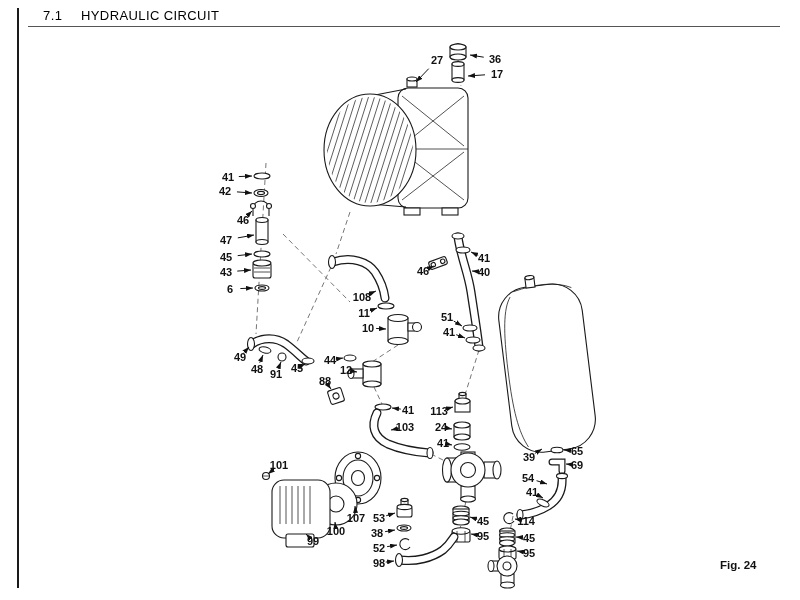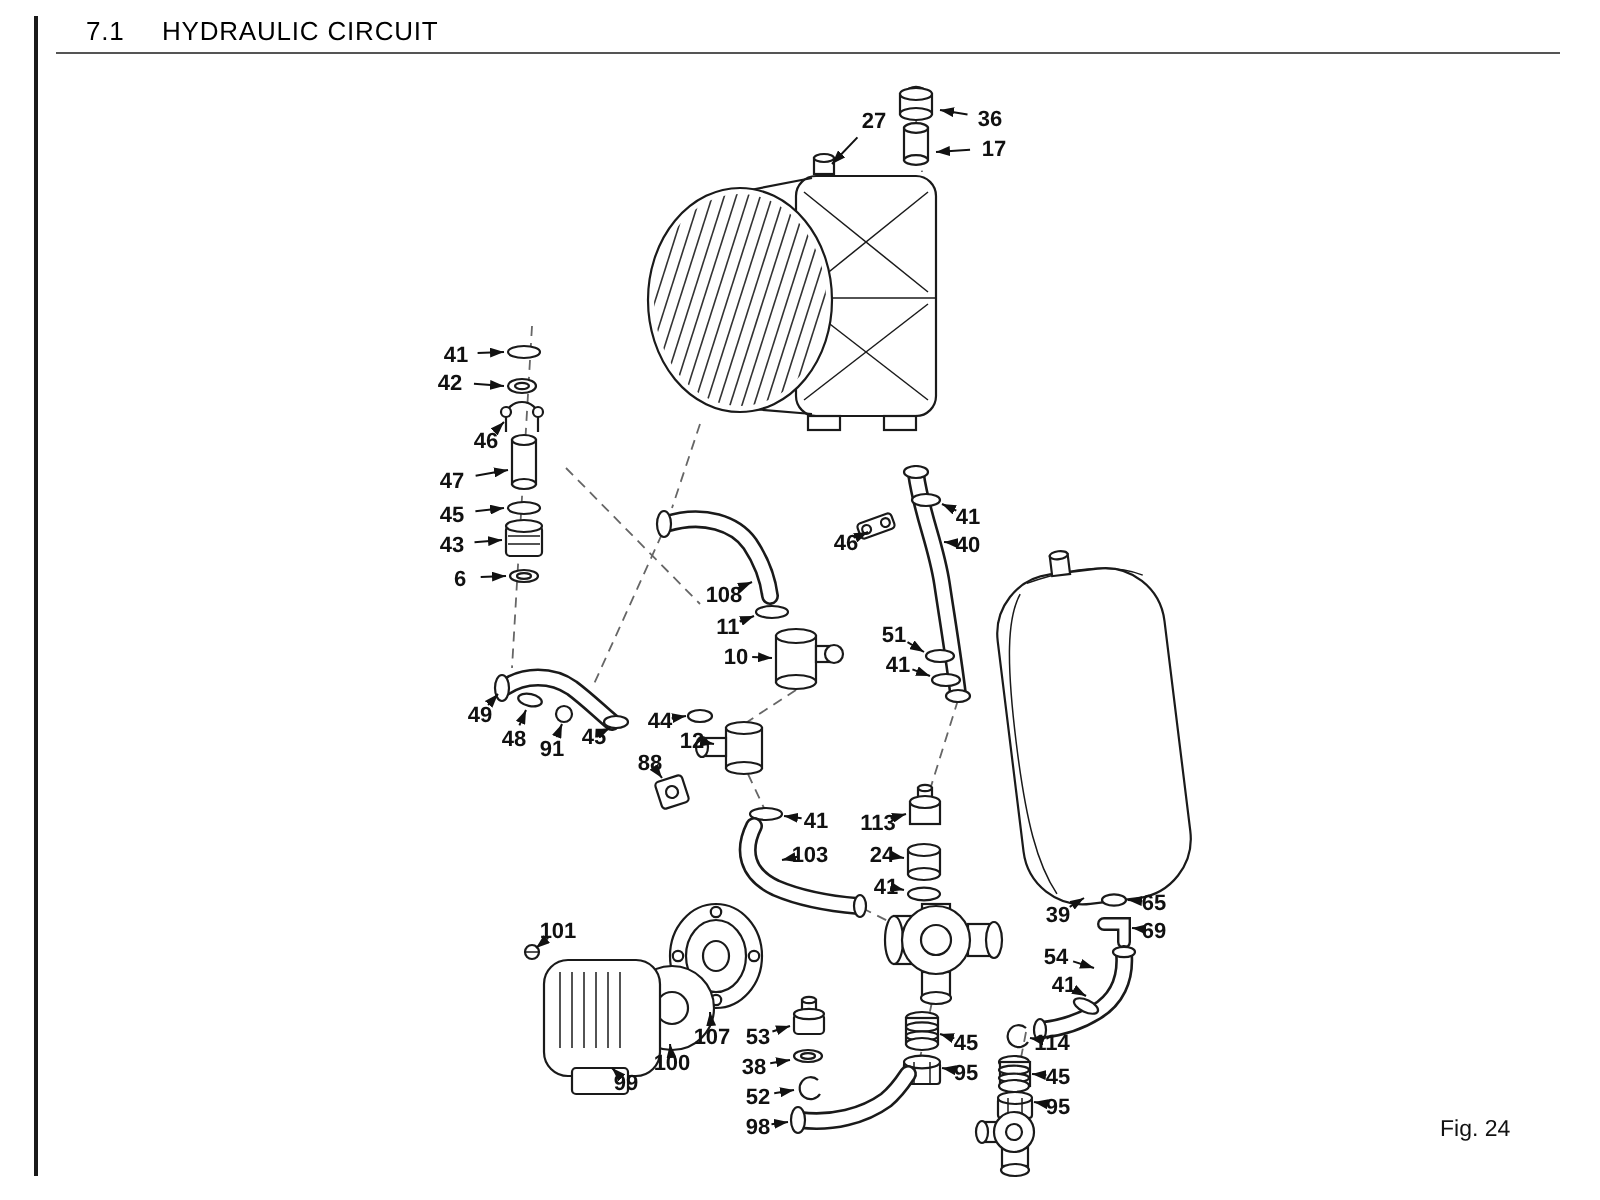--- a/index.html
+++ b/index.html
@@ -2,21 +2,21 @@
 <html><head>
 <meta charset="utf-8">
 <style>
   html,body { margin:0; padding:0; background:#ffffff; }
   body { width:800px; height:600px; overflow:hidden; font-family:"Liberation Sans", sans-serif; }
   .page { position:relative; width:800px; height:600px; background:#fff; }
   .left-rule { position:absolute; left:17px; top:8px; width:2px; height:580px; background:#1a1a1a; }
   .header { position:absolute; left:30px; top:8px; font-weight:normal; font-size:13px; color:#000; letter-spacing:.4px;margin-left:13px; }
   .sec-num { display:inline-block; width:38px; }
   .header-rule { position:absolute; left:28px; top:26px; width:752px; height:1px; background:#555; }
-  .fig-caption { position:absolute; left:720px; top:559px; font-size:11.5px; font-weight:normal; color:#111;text-align:right; }
+  .fig-caption { position:absolute; left:720px; top:559px; font-size:11.5px; font-weight:bold; color:#111;text-align:right; }
   svg.diagram { position:absolute; left:0; top:0; }
 
   .part { fill:#fff; stroke:#1a1a1a; stroke-width:1.1; }
   .ln   { fill:none; stroke:#1a1a1a; stroke-width:1.1; }
   .thin { fill:none; stroke:#1a1a1a; stroke-width:0.75; }
   .fin  { stroke:#333; stroke-width:0.8; }
   .pipe-o { fill:none; stroke:#1a1a1a; stroke-width:9;   stroke-linecap:round; }
   .pipe-i { fill:none; stroke:#ffffff; stroke-width:6.4; stroke-linecap:round; }
   .pipe-o-s { fill:none; stroke:#1a1a1a; stroke-width:7;   stroke-linecap:round; }
   .pipe-i-s { fill:none; stroke:#ffffff; stroke-width:4.6; stroke-linecap:round; }

